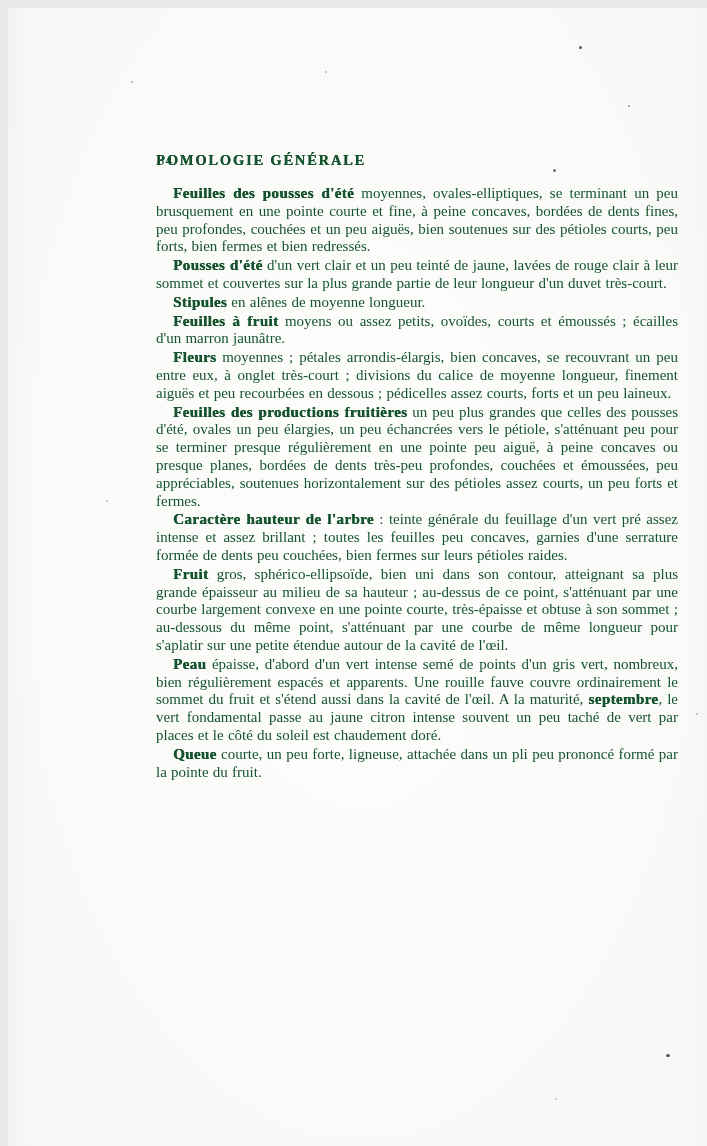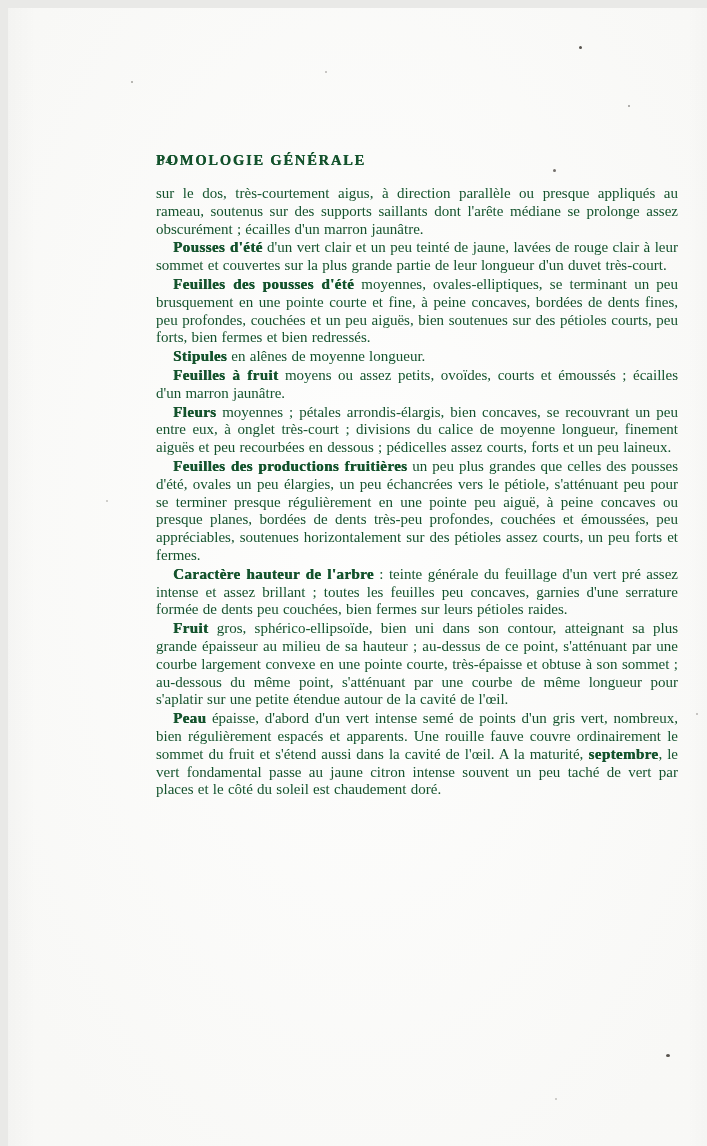--- a/index.html
+++ b/index.html
@@ -88,30 +88,30 @@
 <body>
 
 <div class="scan">
 
   <div class="text-col">
     <div class="header-row">
       <span class="page-number">84</span>
       <div class="running-title">POMOLOGIE GÉNÉRALE</div>
     </div>
     <div class="body-text">
-        <p class="para"><span>sur le dos, très-courtement aigus, à direction parallèle ou presque appliqués au rameau, soutenus sur des supports saillants dont l'arête médiane se prolonge assez obscurément ; écailles d'un marron jaunâtre.</span></p>
+        <p class="para indent"><b>Feuilles des pousses d'été</b><span> moyennes, ovales-elliptiques, se terminant un peu brusquement en une pointe courte et fine, à peine concaves, bordées de dents fines, peu profondes, couchées et un peu aiguës, bien soutenues sur des pétioles courts, peu forts, bien fermes et bien redressés.</span></p>
         <p class="para indent"><b>Pousses d'été</b><span> d'un vert clair et un peu teinté de jaune, lavées de rouge clair à leur sommet et couvertes sur la plus grande partie de leur longueur d'un duvet très-court.</span></p>
-        <p class="para indent"><b>Feuilles des pousses d'été</b><span> moyennes, ovales-elliptiques, se terminant un peu brusquement en une pointe courte et fine, à peine concaves, bordées de dents fines, peu profondes, couchées et un peu aiguës, bien soutenues sur des pétioles courts, peu forts, bien fermes et bien redressés.</span></p>
         <p class="para indent"><b>Stipules</b><span> en alênes de moyenne longueur.</span></p>
         <p class="para indent"><b>Feuilles à fruit</b><span> moyens ou assez petits, ovoïdes, courts et émoussés ; écailles d'un marron jaunâtre.</span></p>
         <p class="para indent"><b>Fleurs</b><span> moyennes ; pétales arrondis-élargis, bien concaves, se recouvrant un peu entre eux, à onglet très-court ; divisions du calice de moyenne longueur, finement aiguës et peu recourbées en dessous ; pédicelles assez courts, forts et un peu laineux.</span></p>
         <p class="para indent"><b>Feuilles des productions fruitières</b><span> un peu plus grandes que celles des pousses d'été, ovales un peu élargies, un peu échancrées vers le pétiole, s'atténuant peu pour se terminer presque régulièrement en une pointe peu aiguë, à peine concaves ou presque planes, bordées de dents très-peu profondes, couchées et émoussées, peu appréciables, soutenues horizontalement sur des pétioles assez courts, un peu forts et fermes.</span></p>
         <p class="para indent"><b>Caractère hauteur de l'arbre</b><span> : teinte générale du feuillage d'un vert pré assez intense et assez brillant ; toutes les feuilles peu concaves, garnies d'une serrature formée de dents peu couchées, bien fermes sur leurs pétioles raides.</span></p>
         <p class="para indent"><b>Fruit</b><span> gros, sphérico-ellipsoïde, bien uni dans son contour, atteignant sa plus grande épaisseur au milieu de sa hauteur ; au-dessus de ce point, s'atténuant par une courbe largement convexe en une pointe courte, très-épaisse et obtuse à son sommet ; au-dessous du même point, s'atténuant par une courbe de même longueur pour s'aplatir sur une petite étendue autour de la cavité de l'œil.</span></p>
         <p class="para indent"><b>Peau</b><span> épaisse, d'abord d'un vert intense semé de points d'un gris vert, nombreux, bien régulièrement espacés et apparents. Une rouille fauve couvre ordinairement le sommet du fruit et s'étend aussi dans la cavité de l'œil. A la maturité, </span><b>septembre</b><span>, le vert fondamental passe au jaune citron intense souvent un peu taché de vert par places et le côté du soleil est chaudement doré.</span></p>
+        <p class="para indent"><b>Queue</b><span> courte, un peu forte, ligneuse, attachée dans un pli peu prononcé formé par la pointe du fruit.</span></p>
       </div>
   </div>
 
   <span class="speck s1"></span>
   <span class="speck s2"></span>
   <span class="speck s3"></span>
   <span class="speck s4"></span>
   <span class="speck s5"></span>
   <span class="speck s6"></span>
   <span class="speck s7"></span>

